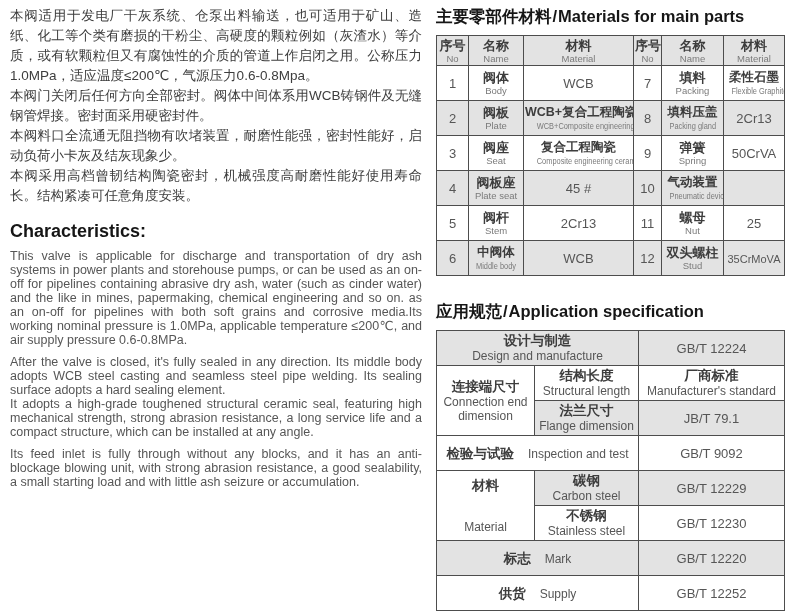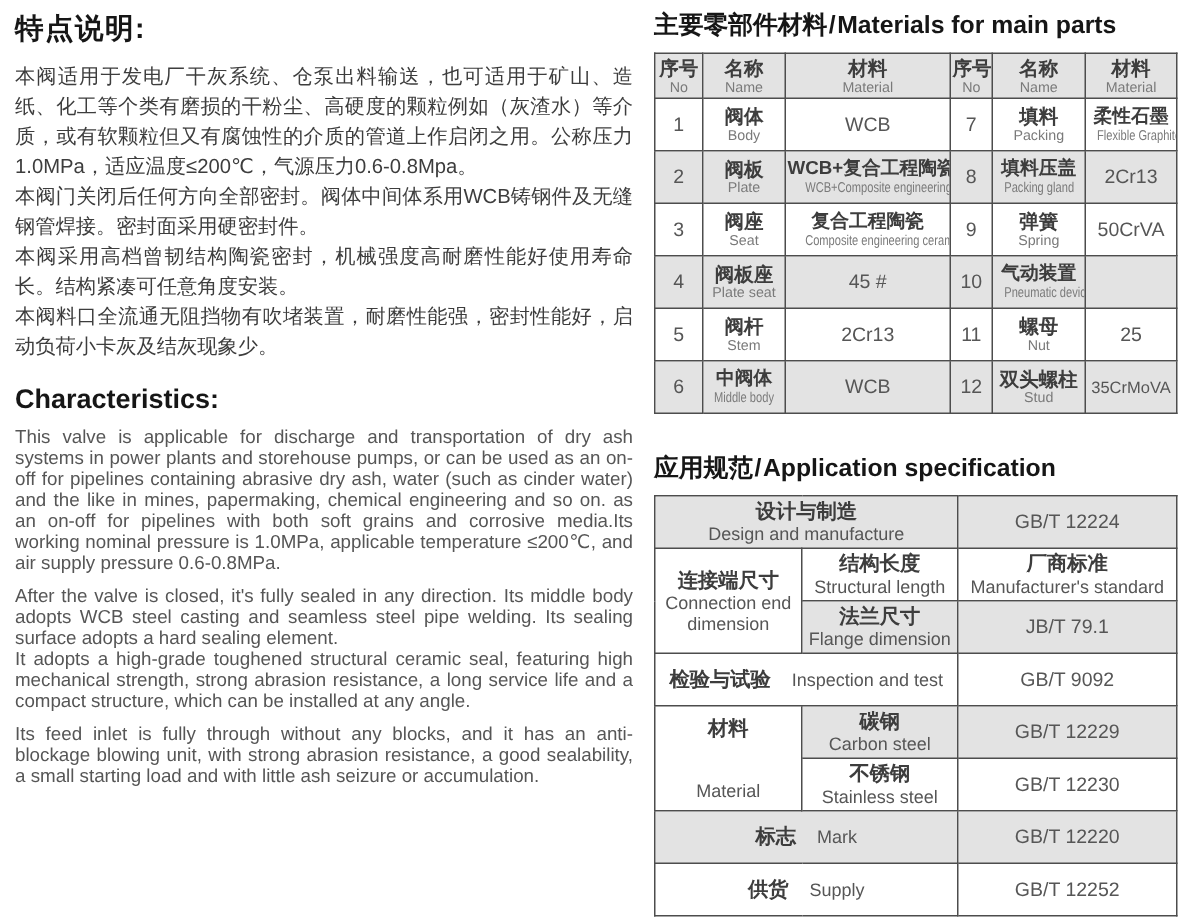--- a/index.html
+++ b/index.html
@@ -59,26 +59,25 @@
   .inline-pair .cn{display:inline;}
   .inline-pair .en{display:inline;white-space:nowrap;}
   .vspread{display:flex;flex-direction:column;justify-content:space-between;height:56px;align-items:center;}
 </style>
 </head>
 <body>
 
 <div class="page">
 
   <section class="left-col">
-    <h1 class="cn-head">特点说明:</h1>
     <div id="cn-paras">
         <p class="para-cn">本阀适用于发电厂干灰系统、仓泵出料输送，也可适用于矿山、造纸、化工等个类有磨损的干粉尘、高硬度的颗粒例如（灰渣水）等介质，或有软颗粒但又有腐蚀性的介质的管道上作启闭之用。公称压力1.0MPa，适应温度≤200℃，气源压力0.6-0.8Mpa。</p>
         <p class="para-cn">本阀门关闭后任何方向全部密封。阀体中间体系用WCB铸钢件及无缝钢管焊接。密封面采用硬密封件。</p>
+        <p class="para-cn">本阀料口全流通无阻挡物有吹堵装置，耐磨性能强，密封性能好，启动负荷小卡灰及结灰现象少。</p>
         <p class="para-cn">本阀采用高档曾韧结构陶瓷密封，机械强度高耐磨性能好使用寿命长。结构紧凑可任意角度安装。</p>
-        <p class="para-cn">本阀料口全流通无阻挡物有吹堵装置，耐磨性能强，密封性能好，启动负荷小卡灰及结灰现象少。</p>
       </div>
     <h1 class="en-head">Characteristics:</h1>
     <div id="en-paras">
         <p class="para-en">This valve is applicable for discharge and transportation of dry ash systems in power plants and storehouse pumps, or can be used as an on-off for pipelines containing abrasive dry ash, water (such as cinder water) and the like in mines, papermaking, chemical engineering and so on. as an on-off for pipelines with both soft grains and corrosive media.Its working nominal pressure is 1.0MPa, applicable temperature ≤200℃, and air supply pressure 0.6-0.8MPa.</p>
         <p class="para-en no-gap">After the valve is closed, it's fully sealed in any direction. Its middle body adopts WCB steel casting and seamless steel pipe welding. Its sealing surface adopts a hard sealing element.</p>
         <p class="para-en">It adopts a high-grade toughened structural ceramic seal, featuring high mechanical strength, strong abrasion resistance, a long service life and a compact structure, which can be installed at any angle.</p>
         <p class="para-en">Its feed inlet is fully through without any blocks, and it has an anti-blockage blowing unit, with strong abrasion resistance, a good sealability, a small starting load and with little ash seizure or accumulation.</p>
       </div>
   </section>
 

